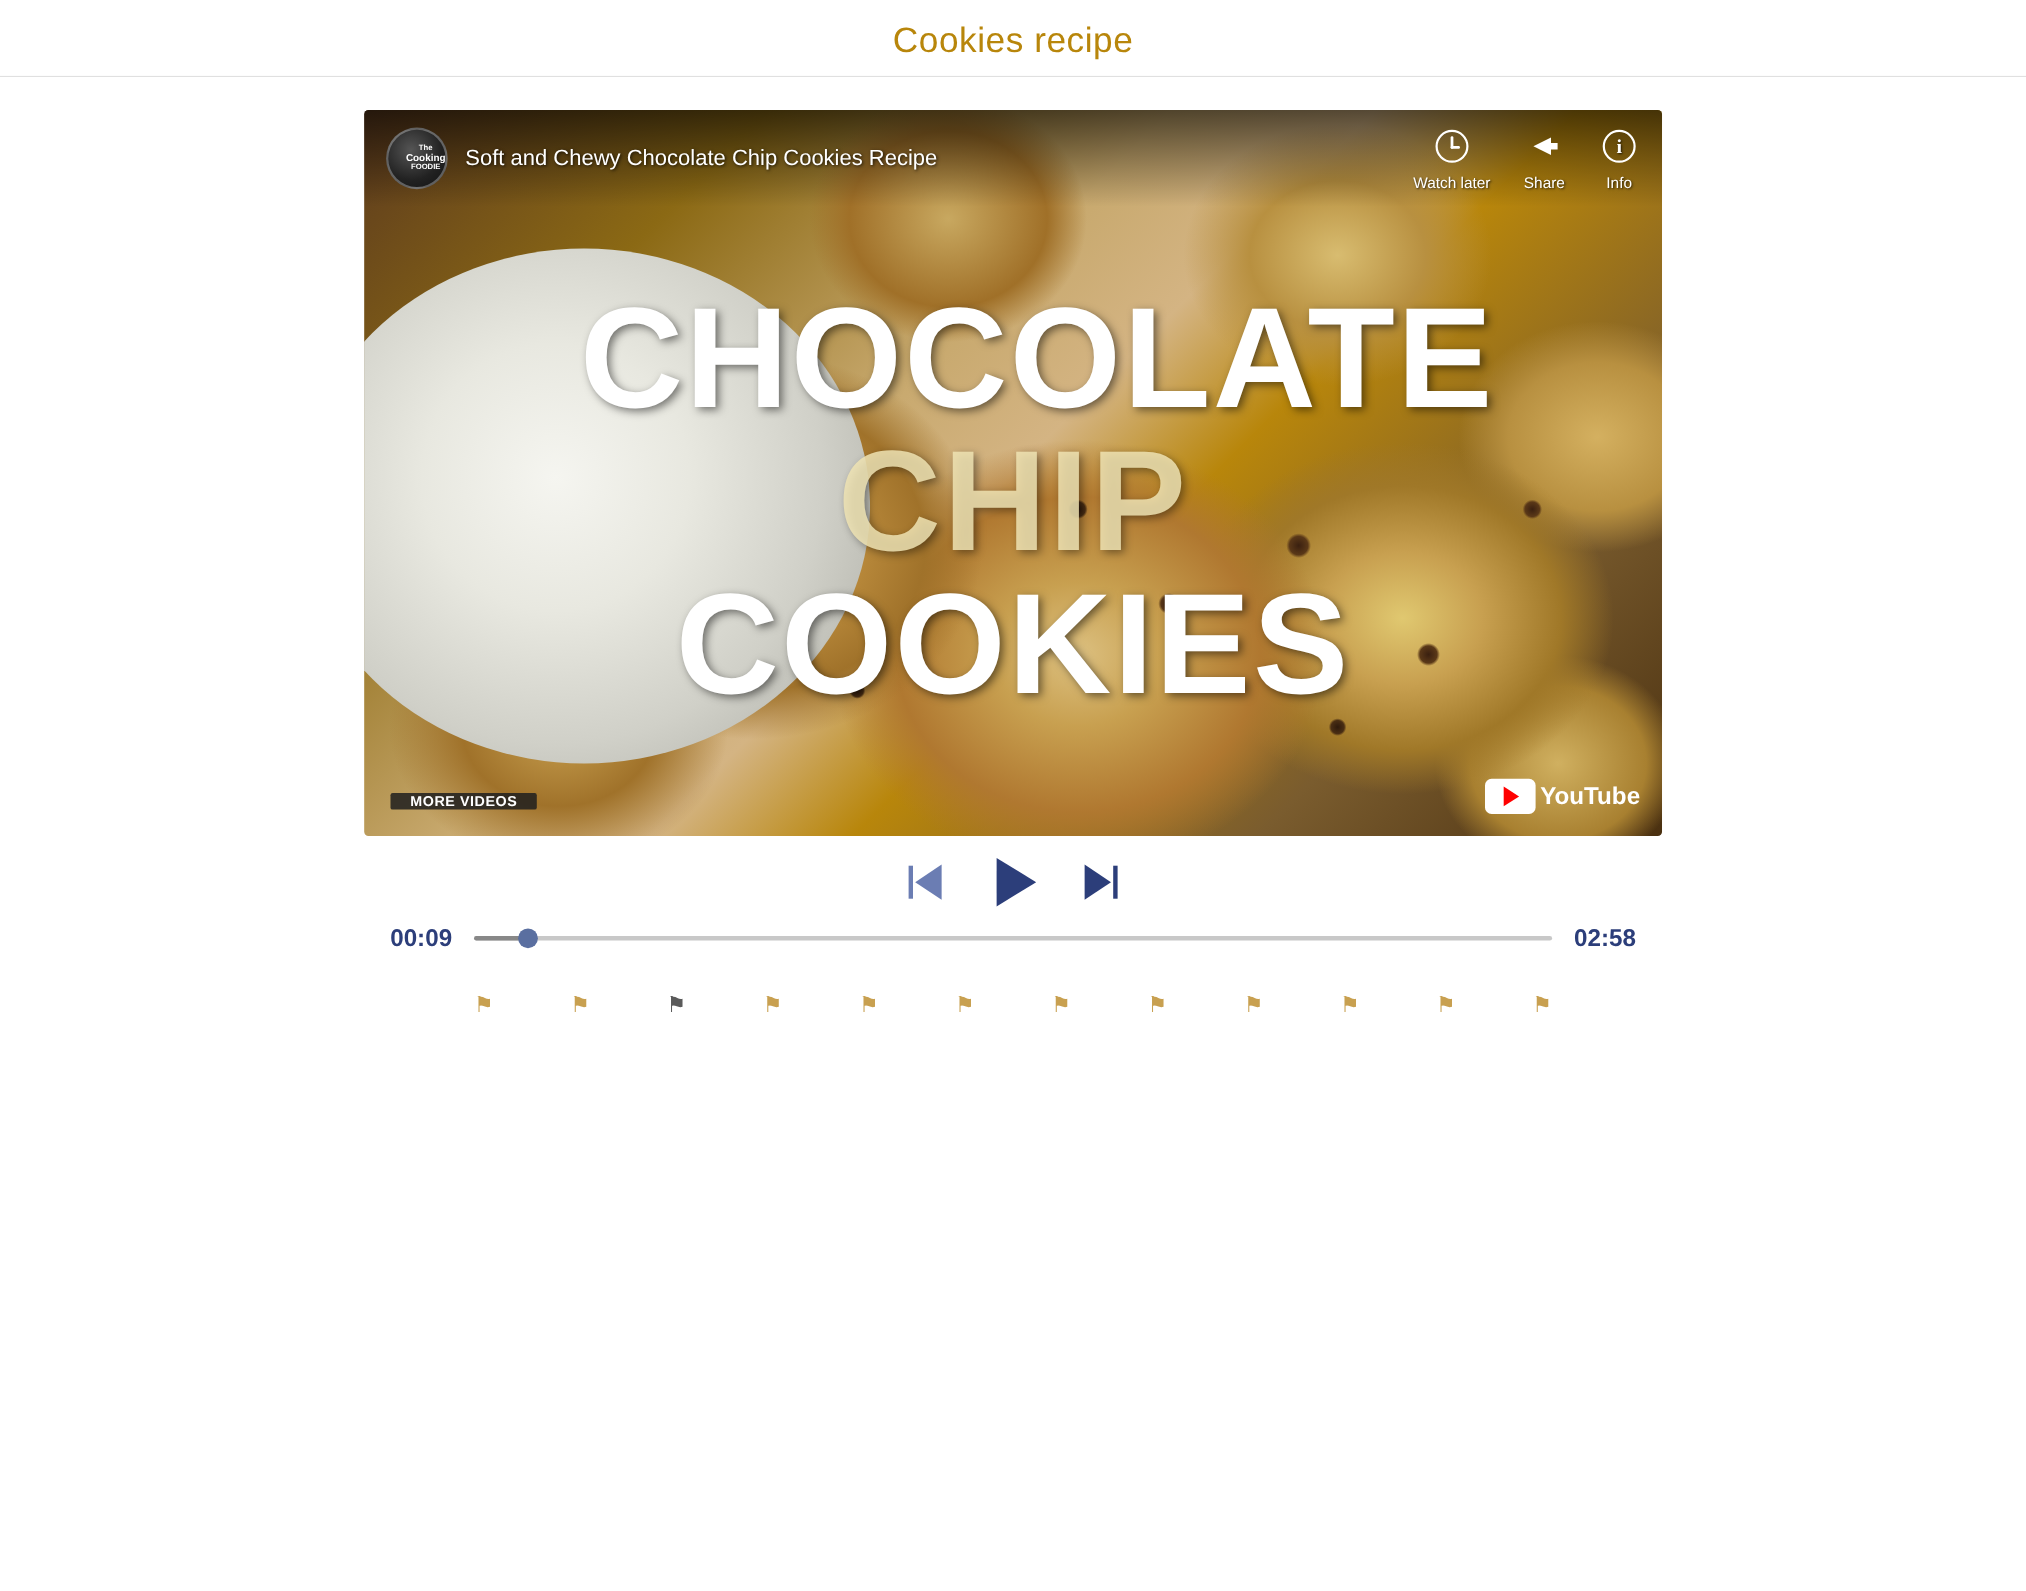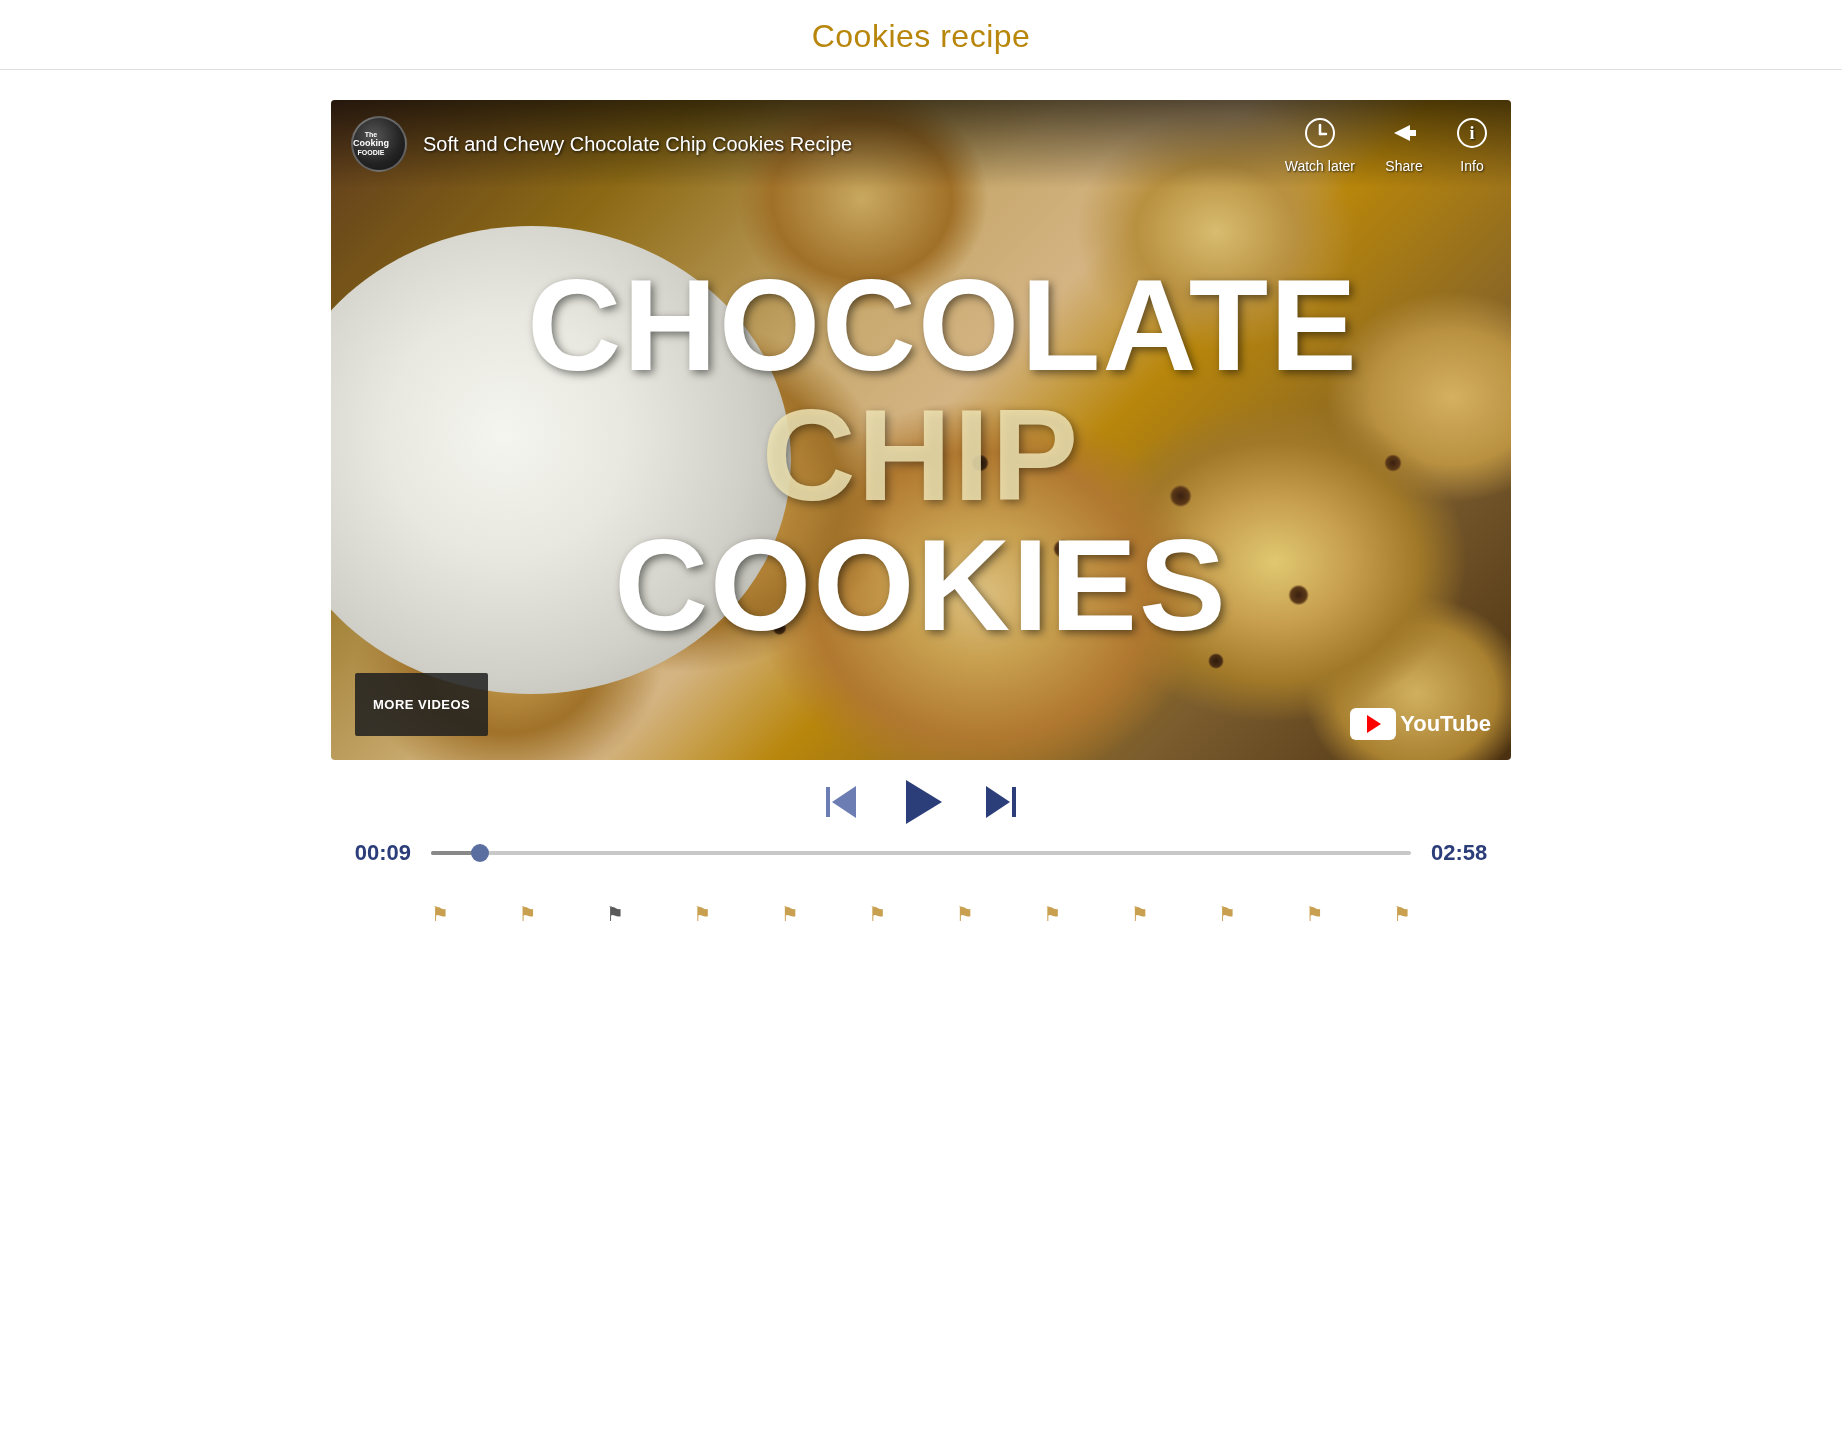--- a/index.html
+++ b/index.html
@@ -139,21 +139,21 @@
       z-index: 10;
     }
 
     .channel-logo {
       width: 56px;
       height: 56px;
       border-radius: 50%;
       background: radial-gradient(circle at 40% 35%, #555 0%, #222 60%, #111 100%);
       display: flex;
       align-items: center;
-      justify-content: flex-start;
+      justify-content: flex-end;
       flex-shrink: 0;
       overflow: hidden;
       border: 2px solid rgba(255,255,255,0.3);
     }
 
     .channel-logo-inner {
       font-size: 8px;
       color: #fff;
       text-align: center;
       font-weight: bold;
@@ -201,21 +201,21 @@
 
     
     .more-videos-btn {
       position: absolute;
       bottom: 24px;
       left: 24px;
       z-index: 10;
       background: rgba(30,30,30,0.85);
       color: #fff;
       border: none;
-      padding: 24px 18px;
+      padding: 0 18px;
       font-size: 13px;
       font-weight: 600;
       letter-spacing: 0.5px;
       cursor: pointer;
       border-radius: 2px;
     }
 
     
     .youtube-logo {
       position: absolute;

